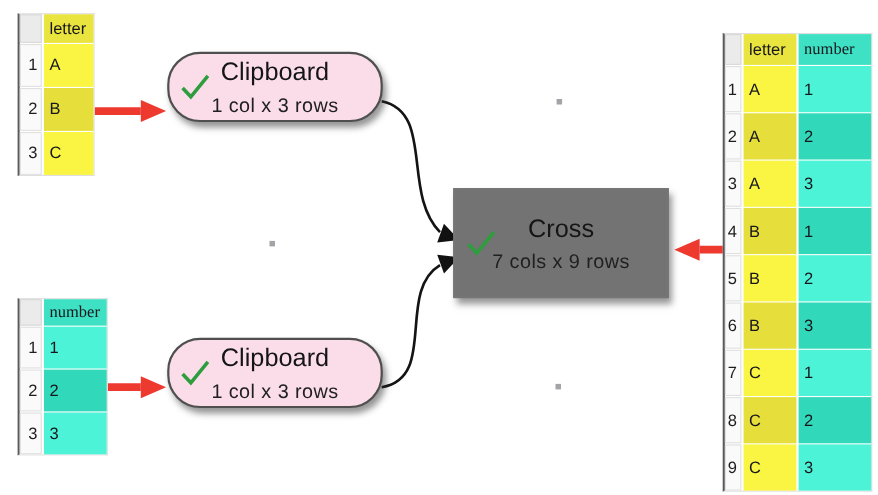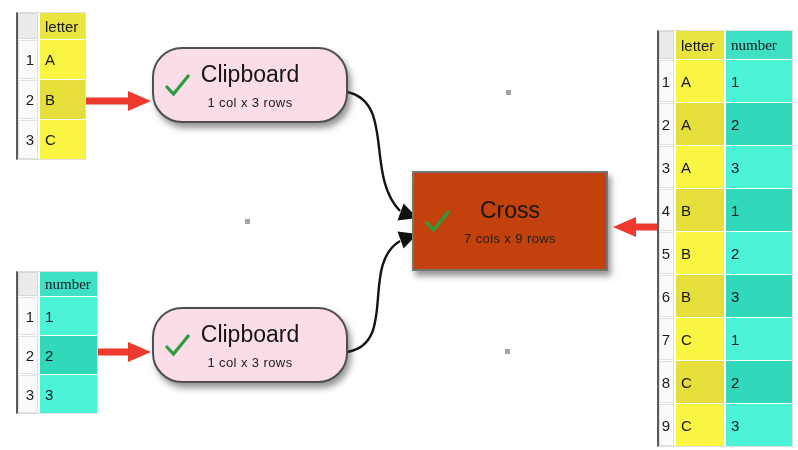--- a/index.html
+++ b/index.html
@@ -11,27 +11,27 @@
   .dot { position:absolute; width:5px; height:5px; background:#a3a3a8; }
 
   
   .wires { position:absolute; left:0; top:0; pointer-events:none; }
   .wire { fill:none; stroke:#141414; stroke-width:2.4; }
   .wirehead { fill:#111111; }
   .redline { stroke:#ee392f; stroke-width:7; }
   .redhead { fill:#ee392f; }
 
   
-  .node { position:absolute; width:196px; height:76px; display:flex; flex-direction:column;
+  .node { position:absolute; width:196px; height:64px; display:flex; flex-direction:column;
           align-items:center; justify-content:center; gap:7px;
           box-shadow:3px 5px 6px rgba(45,45,45,0.5); box-sizing:border-box; }
   .clipboard { background:#fadde9; border:2px solid #4f4f4f; border-radius:30px; }
-  .cross { background:#c2410c; border:2px solid #757575; height:100px; }
+  .cross { background:#737373; border:2px solid #757575; height:100px; }
   .node-title { font-size:23px; color:#151515; }
-  .node-sub { font-size:13px; color:#202020; letter-spacing:0.4px; }
+  .node-sub { font-size:18px; color:#202020; letter-spacing:0.4px; }
   .check { position:absolute; left:10px; top:50%; transform:translateY(-50%); width:27px; height:24px; }
   .check path { fill:none; stroke:#2d9d3d; stroke-width:3.2px; }
 
   
   .tbl { position:absolute; display:grid; gap:1px 2px; background:#ffffff;
          border:1px solid #dedede; border-left:2px solid #5a5a5a;
          font-size:15px; color:#16161d; box-sizing:content-box; }
   .corner { background:#ebebeb; border:1px solid #d8d8d8; }
   .gut { background:#fafafa; border:1px solid #e0e0e0; display:flex; align-items:center;
          justify-content:flex-end; padding-right:3px; color:#1d1d1d; box-sizing:border-box; }

